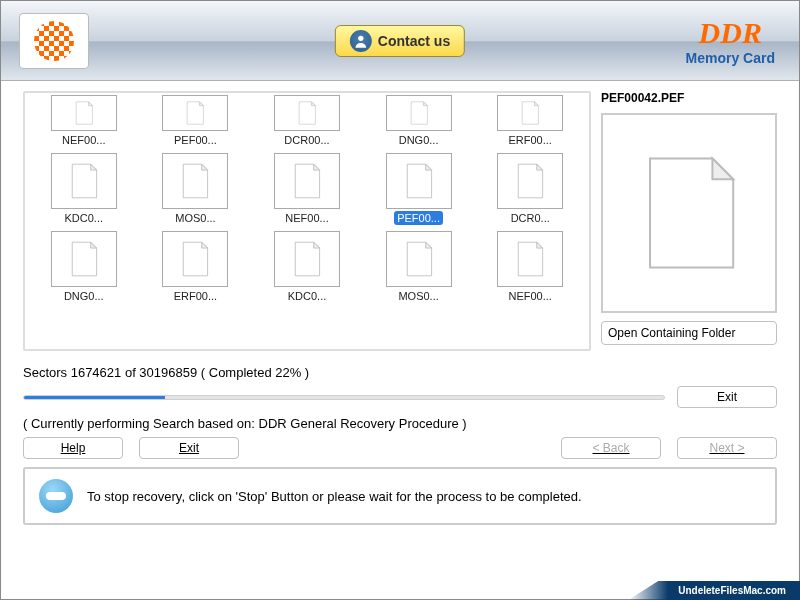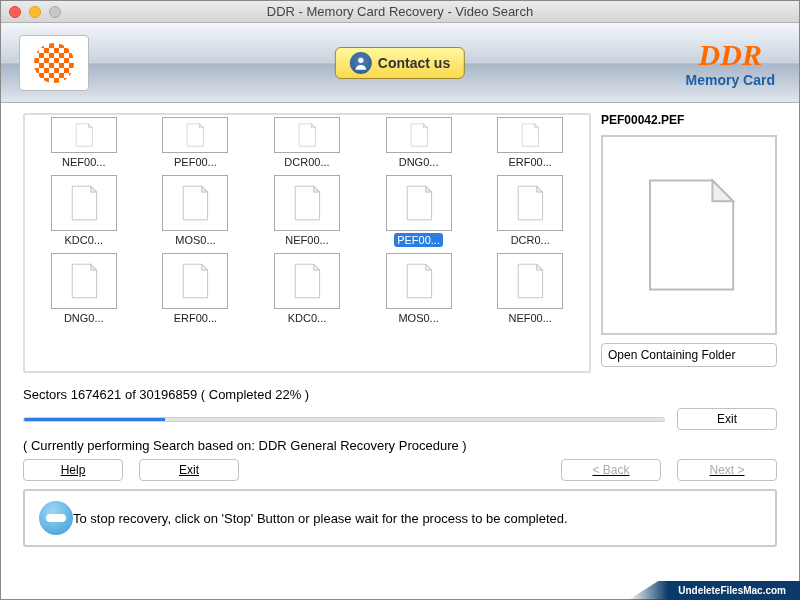--- a/index.html
+++ b/index.html
@@ -227,20 +227,21 @@
     }
     .nav-btn.disabled { color: #aaa; cursor: default; }
     .spacer { flex: 1; }
     .info-bar {
       margin-top: 8px;
       border: 2px solid #ccc;
       border-radius: 3px;
       padding: 10px 14px;
       display: flex;
       align-items: center;
+      gap: 14px;
       font-size: 13px;
     }
     .info-icon {
       width: 34px; height: 34px;
       border-radius: 50%;
       background: radial-gradient(circle at 40% 30%, #9dd6f5, #3a9cd6);
       display: flex; align-items: center; justify-content: center;
       position: relative;
     }
     .info-icon::after {
@@ -262,28 +263,20 @@
       font-size: 10px;
       clip-path: polygon(30px 0, 100% 0, 100% 100%, 0 100%);
     }
     .row0 .file-thumb { height: 36px; margin-top: -4px; }
     .row0 .file-thumb svg { width: 28px; height: 28px; }
   </style>
 </head>
 <body>
 
 <div class="window">
-  <div class="titlebar">
-    <div class="traffic-lights">
-      <div class="tl close"></div>
-      <div class="tl min"></div>
-      <div class="tl max"></div>
-    </div>
-    <div class="title">DDR - Memory Card Recovery - Video Search</div>
-  </div>
 
   <div class="banner">
     <div class="banner-logo-box">
       <div class="banner-logo-grid"></div>
     </div>
     <div class="contact-btn-wrap">
       <div class="contact-btn">
         <div class="contact-icon">
           <svg viewBox="0 0 24 24" width="16" height="16" fill="#fff">
               <circle cx="12" cy="8" r="4"></circle>

